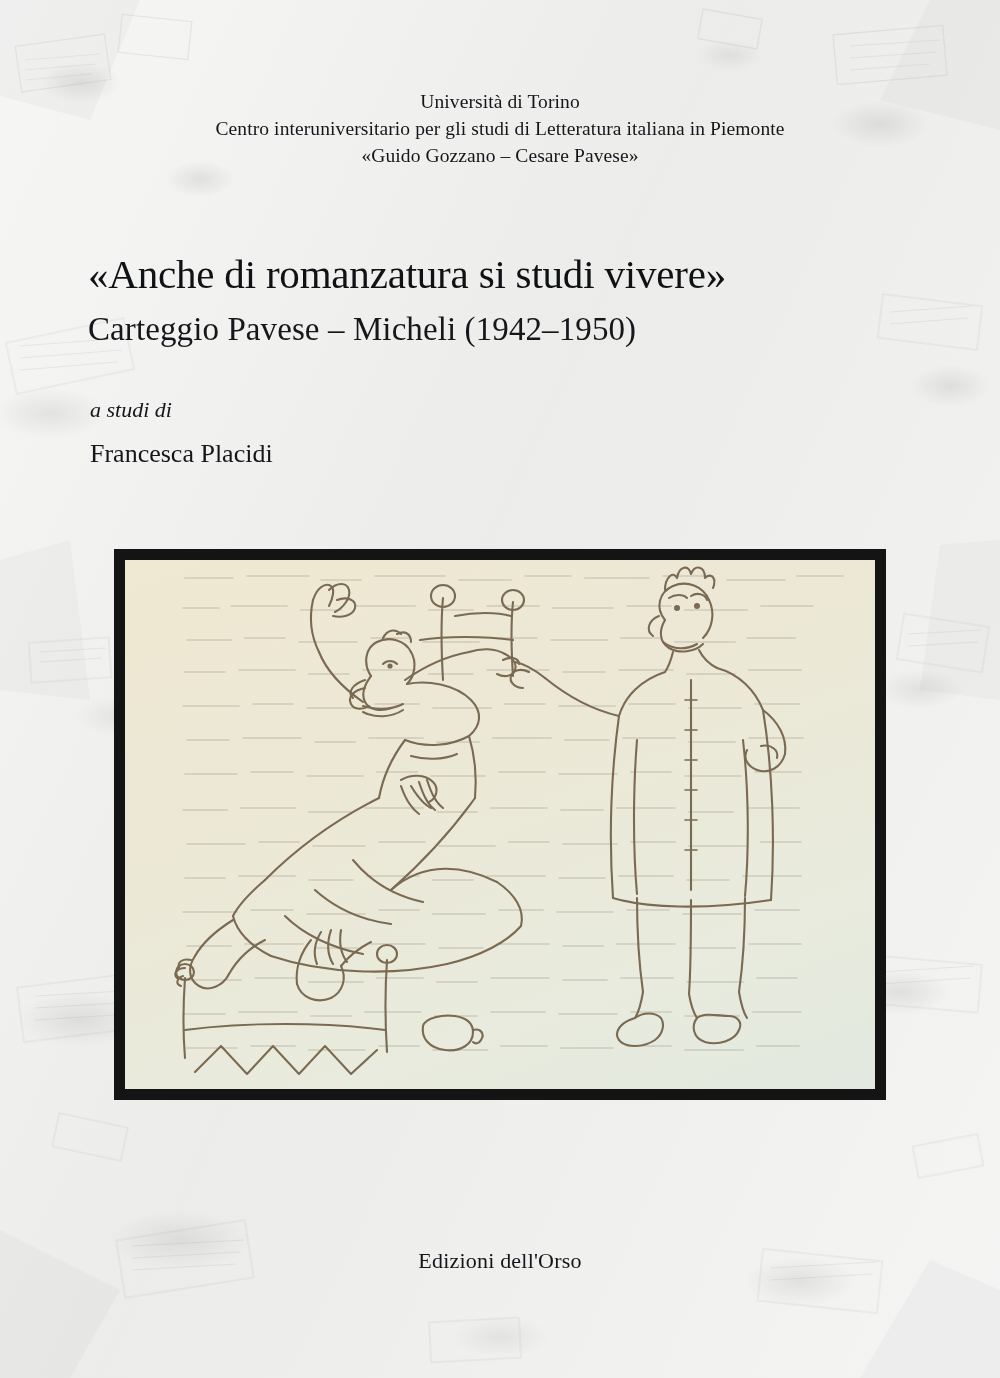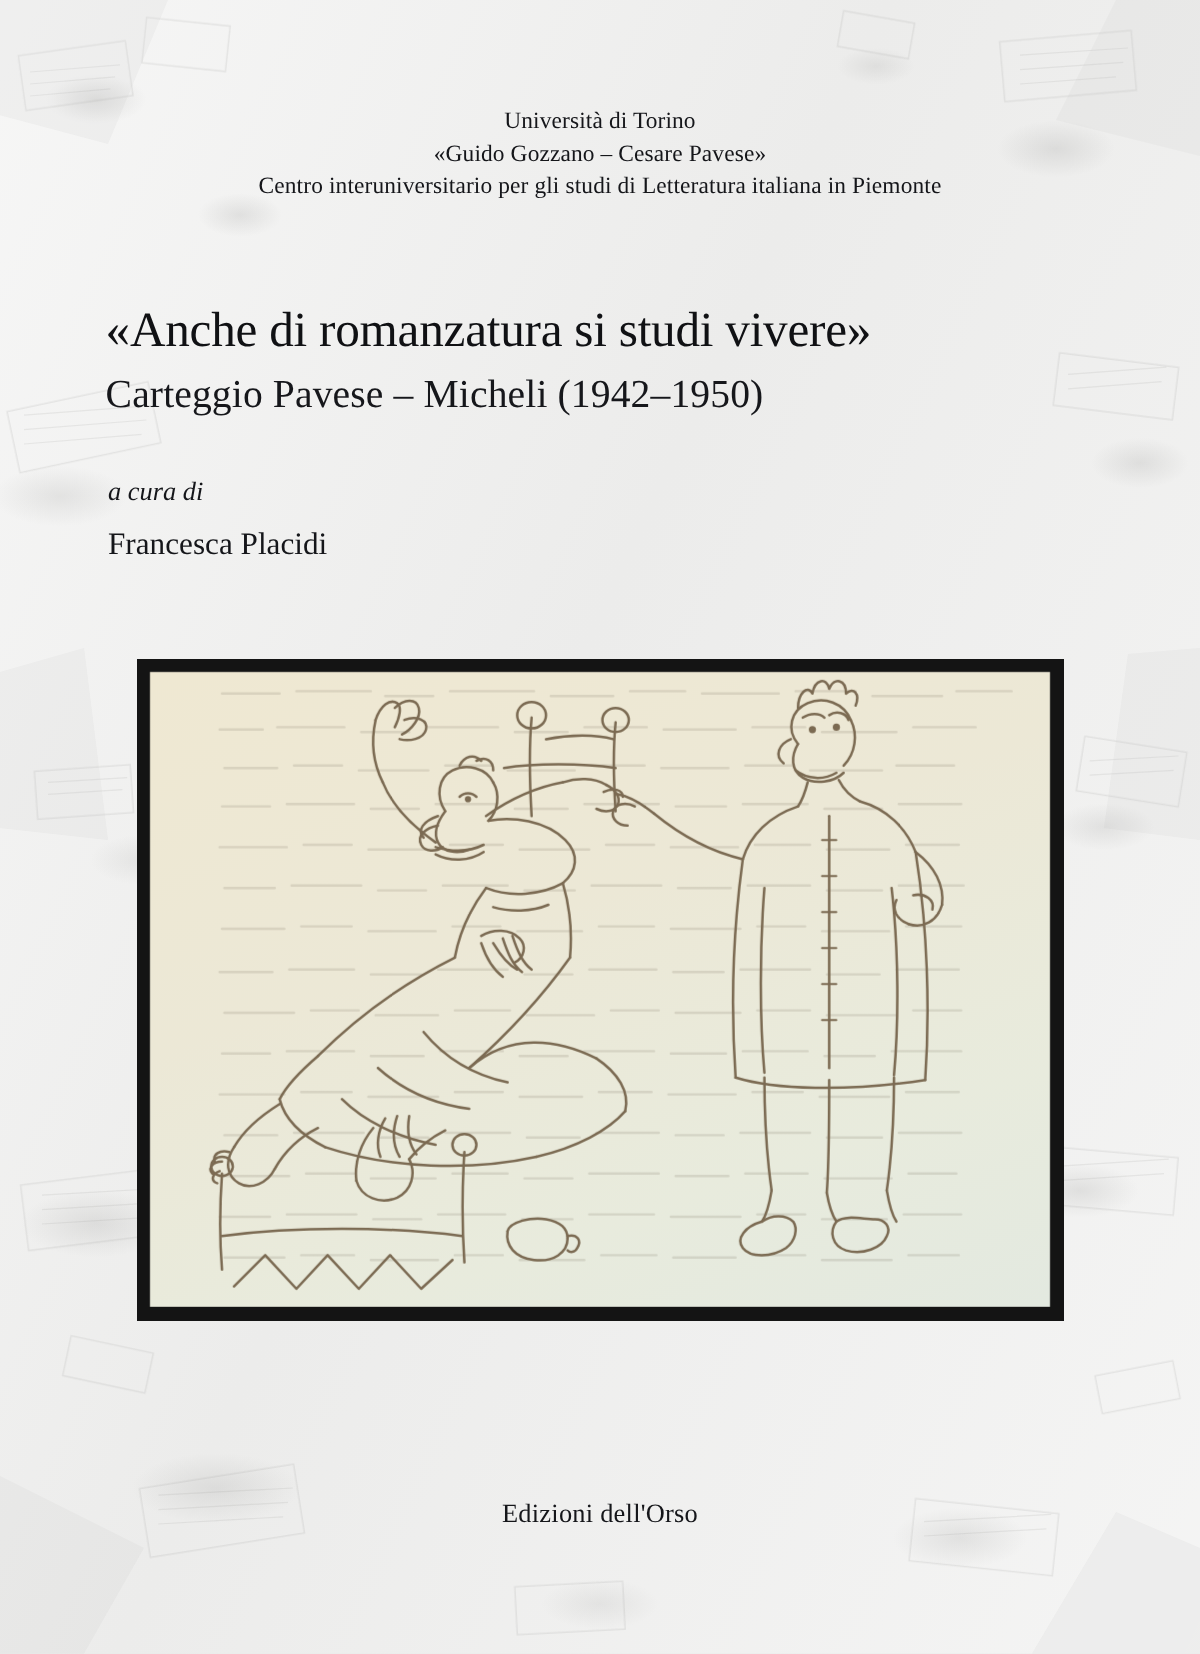--- a/index.html
+++ b/index.html
@@ -166,31 +166,31 @@
       <polygon points="1000,0 1000,130 880,100 930,0"></polygon>
       <polygon points="0,1378 0,1230 120,1290 70,1378"></polygon>
       <polygon points="1000,1378 860,1378 930,1260 1000,1290"></polygon>
       <polygon points="0,560 70,540 90,700 0,690"></polygon>
       <polygon points="1000,540 1000,700 920,690 940,545"></polygon>
     </g>
   </svg>
 
   <div class="header">
     <div>Università di Torino</div>
+    <div>Centro interuniversitario per gli studi di Letteratura italiana in Piemonte</div>
     <div>«Guido Gozzano – Cesare Pavese»</div>
-    <div>Centro interuniversitario per gli studi di Letteratura italiana in Piemonte</div>
   </div>
 
   <div class="title-block">
     <div class="main-title">«Anche di romanzatura si studi vivere»</div>
     <div class="subtitle">Carteggio Pavese – Micheli (1942–1950)</div>
   </div>
 
   <div class="editor-block">
-    <div class="editor-label">a cura di</div>
+    <div class="editor-label">a studi di</div>
     <div class="editor-name">Francesca Placidi</div>
   </div>
 
   <div class="figure">
     <div class="figure-inner">
       <svg viewBox="0 0 750 529" preserveAspectRatio="xMidYMid slice">
 
         <g opacity="0.16" stroke="#6b6250" stroke-width="2" stroke-linecap="round">
           <path d="M60 18 h48 M122 16 h62 M196 20 h40 M250 16 h70 M334 20 h52 M400 16 h46 M460 18 h64 M538 16 h50 M602 20 h58 M672 16 h46"></path>
           <path d="M58 48 h36 M106 46 h56 M176 50 h40 M230 46 h60 M304 50 h44 M362 46 h52 M428 48 h60 M502 46 h44 M560 50 h62 M636 46 h52"></path>

